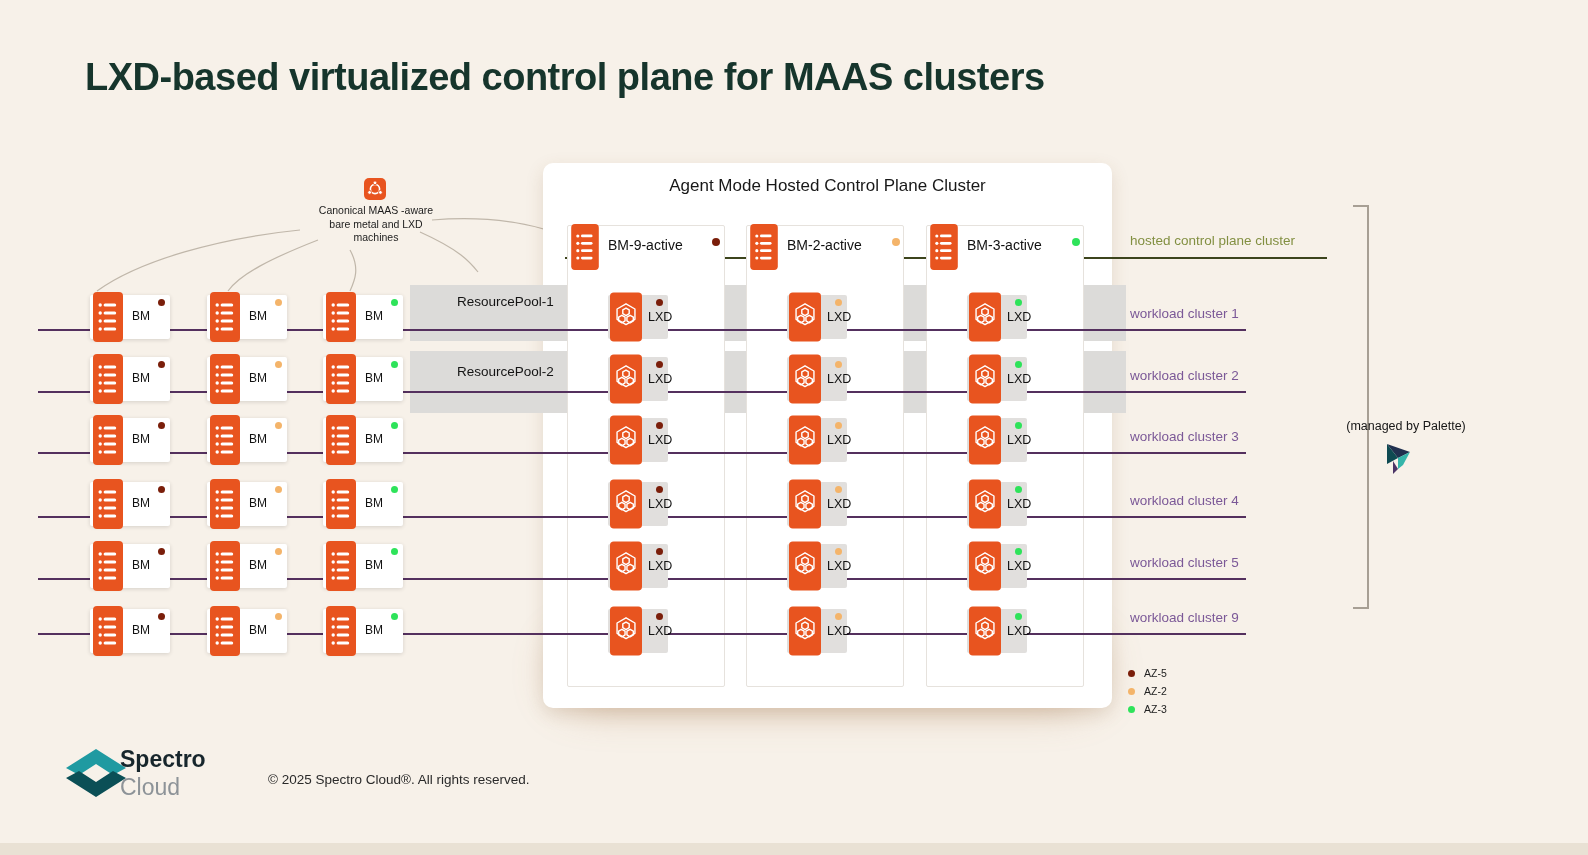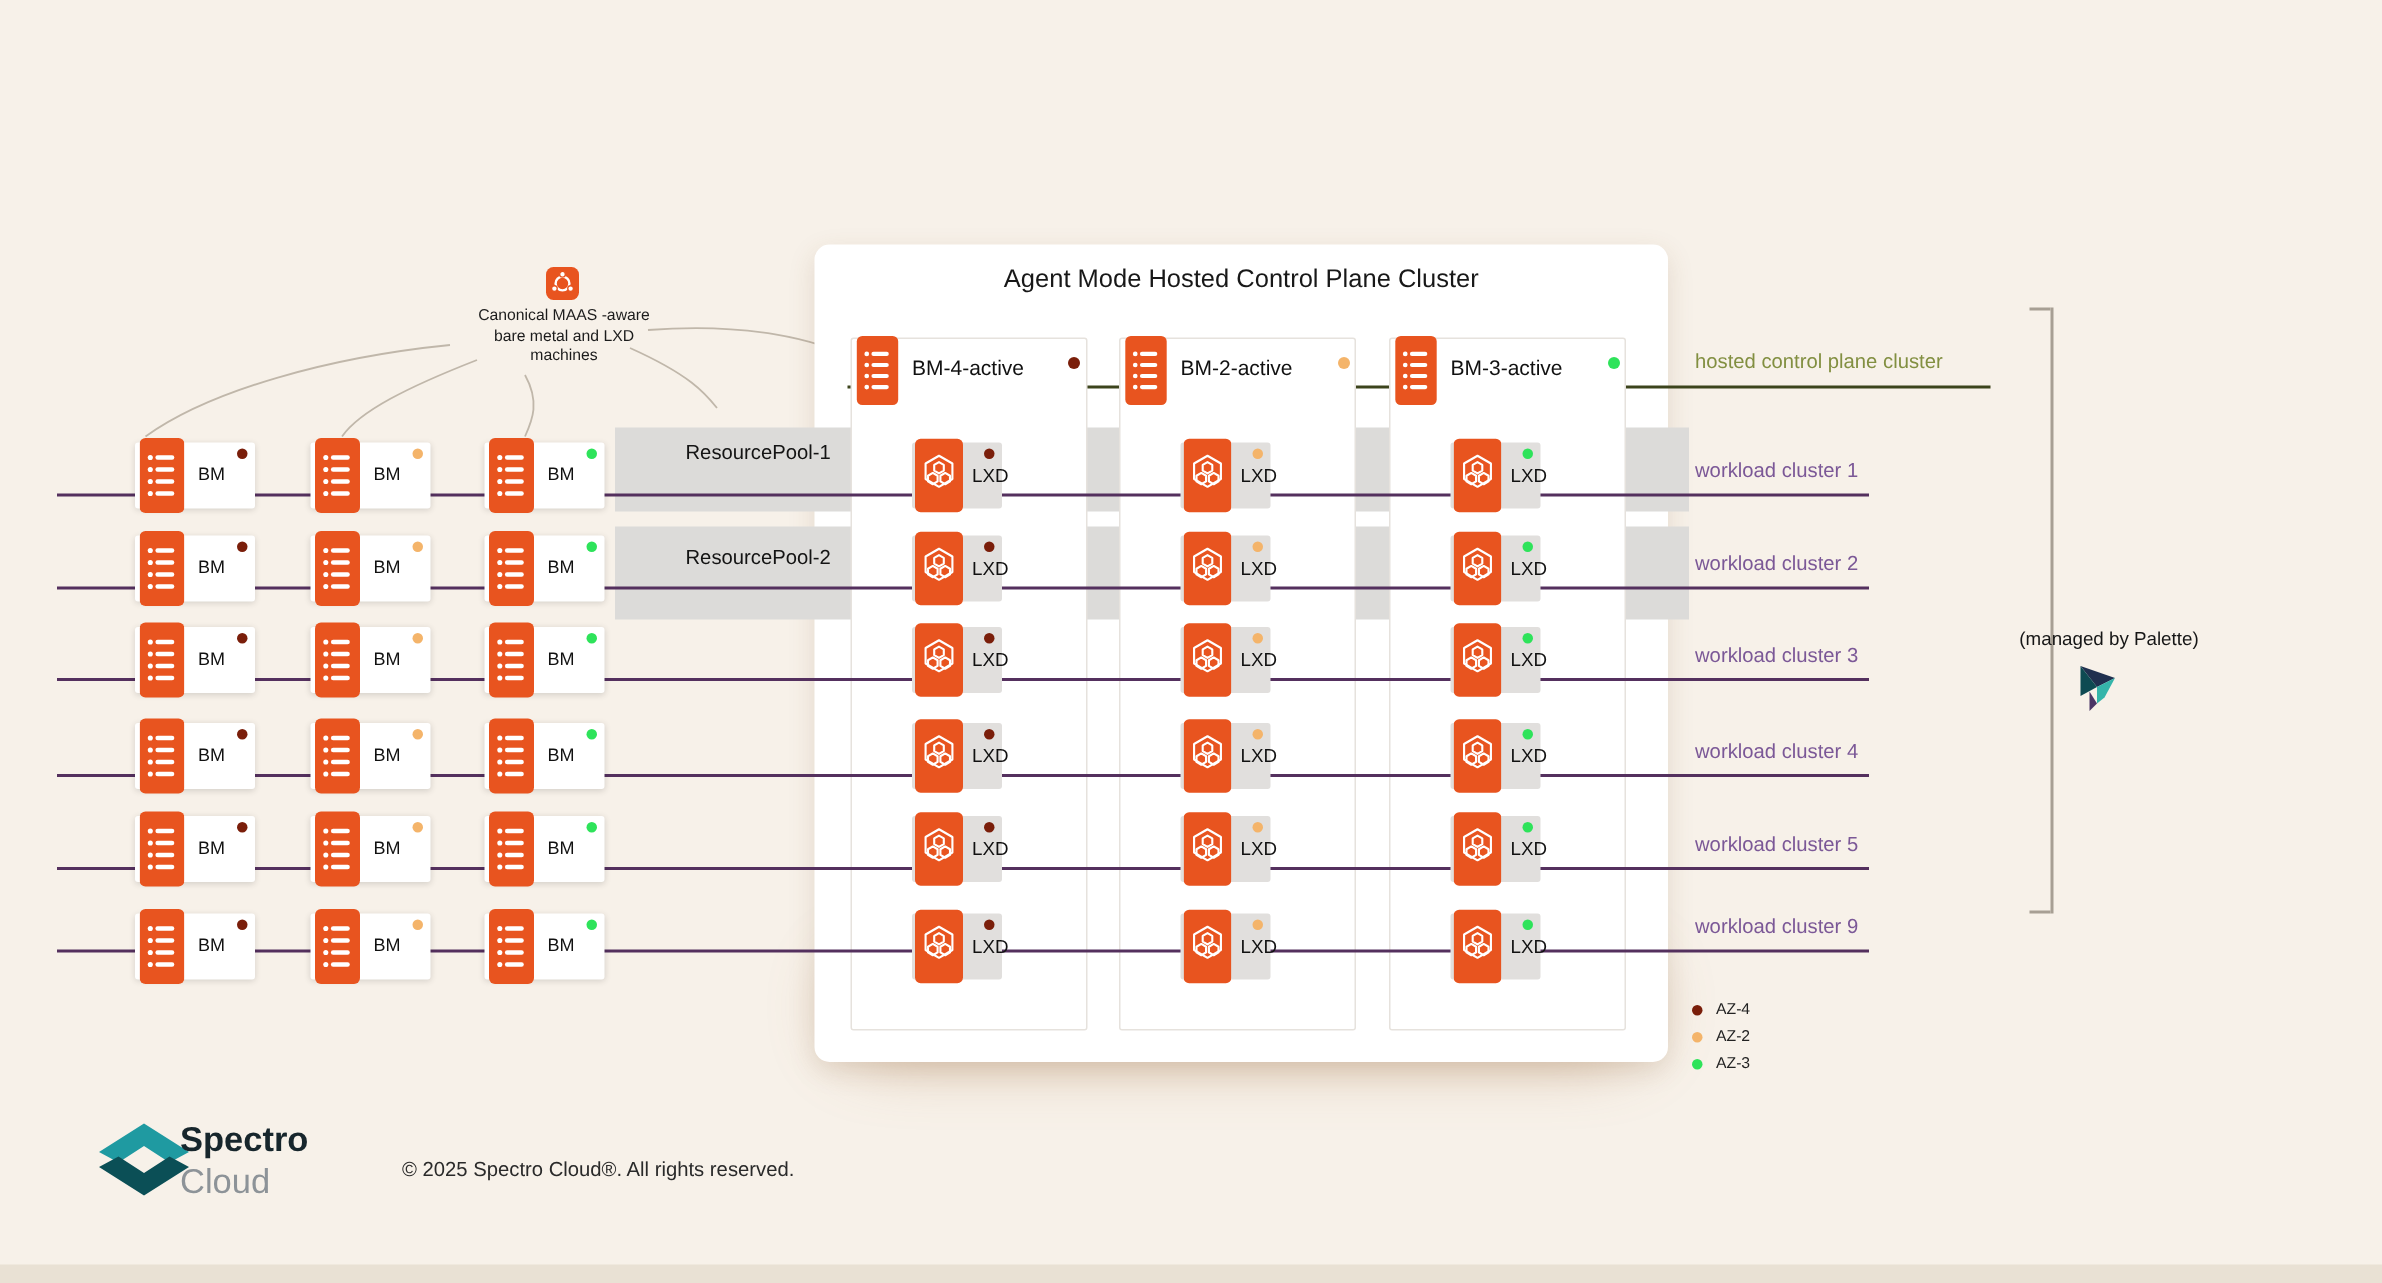--- a/index.html
+++ b/index.html
@@ -97,20 +97,21 @@
   <svg class="connectors">
     <g fill="none" stroke="#c0b7aa" stroke-width="1.2">
       <path d="M300,230 C220,238 140,260 97,291"></path>
       <path d="M318,240 C272,258 240,274 228,291"></path>
       <path d="M350,250 C360,268 355,280 350,291"></path>
       <path d="M432,220 C495,215 545,225 575,242"></path>
       <path d="M420,232 C460,250 470,262 478,272"></path>
     </g>
   </svg>
 
+  <div class="page-title">LXD-based virtualized control plane for MAAS clusters</div>
 
   <svg class="ubuntu-badge" viewBox="0 0 22 22">
     <rect width="22" height="22" rx="5" fill="#E8541F"></rect>
     <circle cx="11" cy="11" r="4.6" fill="none" stroke="#fff" stroke-width="1.6"></circle>
     <circle cx="11" cy="4.8" r="1.9" fill="#fff" stroke="#E8541F" stroke-width="0.9"></circle>
     <circle cx="5.6" cy="14.4" r="1.9" fill="#fff" stroke="#E8541F" stroke-width="0.9"></circle>
     <circle cx="16.4" cy="14.4" r="1.9" fill="#fff" stroke="#E8541F" stroke-width="0.9"></circle>
   </svg>
   <div class="callout-text">Canonical MAAS -aware bare metal and LXD machines</div>
 
@@ -135,21 +136,21 @@
   <div class="wline" style="top:391px"></div>
   <div class="wline" style="top:452px"></div>
   <div class="wline" style="top:516px"></div>
   <div class="wline" style="top:578px"></div>
   <div class="wline" style="top:633px"></div>
 
   <div class="cp-header" style="left:570px">
     <svg class="hicon">
         <use href="#sym-maas"></use>
       </svg>
-    <span class="hlabel">BM-4-active</span>
+    <span class="hlabel">BM-9-active</span>
   </div>
   <span class="hdot az1" style="left:712px;top:238px"></span>
   <div class="cp-header" style="left:749px">
     <svg class="hicon">
         <use href="#sym-maas"></use>
       </svg>
     <span class="hlabel">BM-2-active</span>
   </div>
   <span class="hdot az2" style="left:892px;top:238px"></span>
   <div class="cp-header" style="left:929px">
@@ -433,21 +434,21 @@
   <svg class="palette-icon" viewBox="0 0 30 34">
     <polygon points="4,1 27,9 15,15" fill="#20304f"></polygon>
     <polygon points="4,1 15,15 4,21" fill="#0e4a52"></polygon>
     <polygon points="15,15 27,9 20,22 15,26" fill="#35b5aa"></polygon>
     <polygon points="10,18 15,26 10,31" fill="#4b3566"></polygon>
   </svg>
 
   <div class="legend">
     <div class="legend-item">
         <span class="ldot az1"></span>
-        <span>AZ-4</span>
+        <span>AZ-5</span>
       </div>
     <div class="legend-item">
         <span class="ldot az2"></span>
         <span>AZ-2</span>
       </div>
     <div class="legend-item">
         <span class="ldot az3"></span>
         <span>AZ-3</span>
       </div>
   </div>

